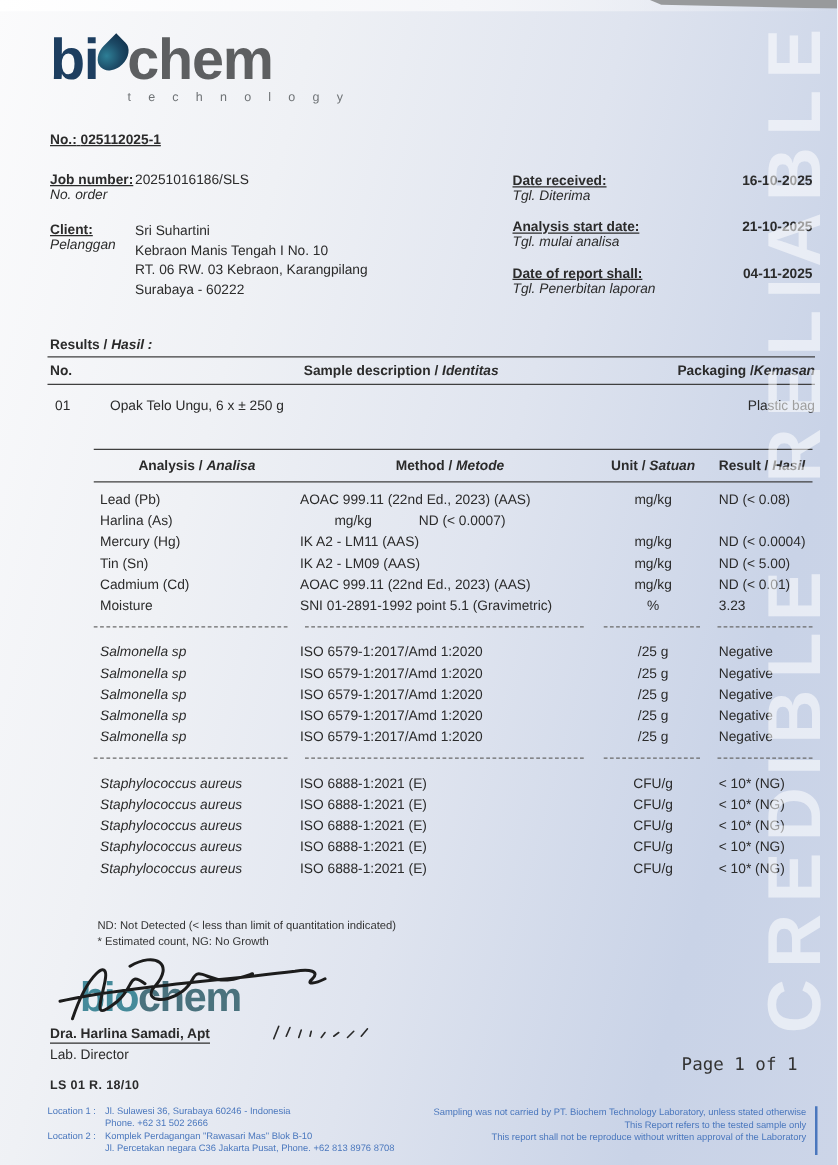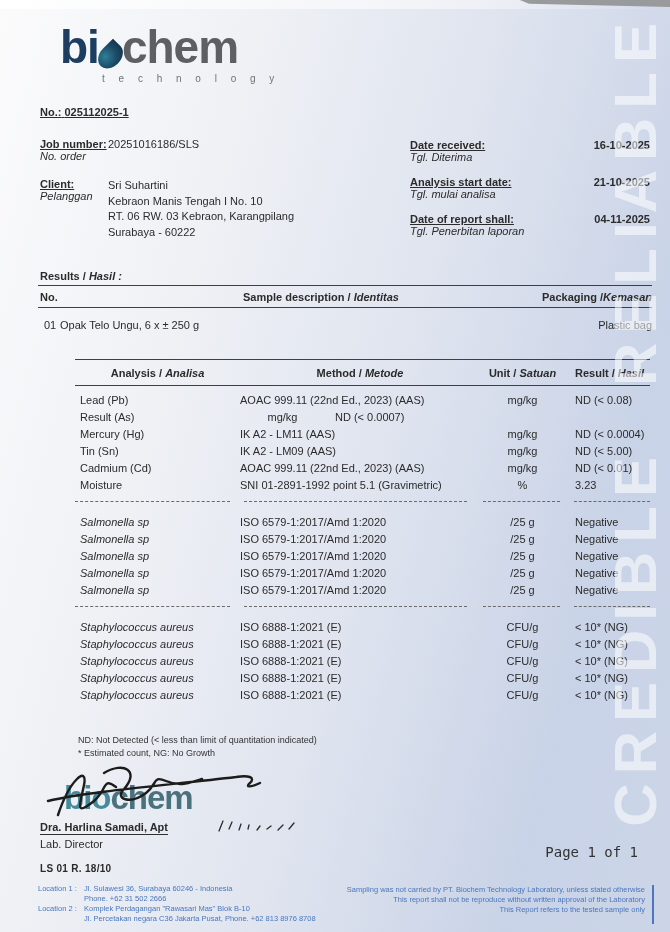--- a/index.html
+++ b/index.html
@@ -14,21 +14,21 @@
   .corner-sliver { position:absolute; top:0; right:0; width:150px; height:7px; background:#989a9c;
     clip-path:polygon(0 0,100% 0,100% 100%,6% 55%); }
   
   .wm { position:absolute; right:0px; writing-mode:vertical-rl; transform:rotate(180deg);
     font-weight:bold; font-size:60px; letter-spacing:9px; color:rgba(255,255,255,0.55);
     user-select:none; pointer-events:none; }
   .wm-top { top:14px; }
   .wm-bottom { top:448px; }
   
   .header { display:flex; justify-content:space-between; align-items:flex-start; padding:24px 22px 0 40px; }
-  .logo-main { display:flex; align-items:flex-end; line-height:1;margin-left:20px; }
+  .logo-main { display:flex; align-items:flex-start; line-height:1; }
   .logo-bi { font-size:46px; font-weight:bold; color:#1d3e60; letter-spacing:-1px; }
   .logo-drop { width:21px; height:28px; margin:6px 1px 0 1px; border-radius:0 50% 50% 50%;
     transform:rotate(45deg);
     background:radial-gradient(circle at 35% 65%, #2e7f96 0%, #1c4a66 50%, #0e2a44 100%); }
   .logo-chem { font-size:46px; font-weight:600; color:#5d5f61; letter-spacing:-1px; }
   .logo-tag { font-size:10px; letter-spacing:5.5px; color:#6f7376; margin:3px 0 0 62px; }
   .kan { width:186px; padding:9px 8px 6px; text-align:center;
     background:linear-gradient(180deg,#d2dcee 0%,#bfcde4 65%,#c9d4e8 100%);
     box-shadow:inset 0 0 8px rgba(255,255,255,.7), 0 0 2px rgba(120,130,160,.4); }
   .kan-row { display:flex; align-items:center; justify-content:center; gap:5px; }
@@ -54,21 +54,21 @@
   
   .results-head { margin:20px 40px 3px; font-size:11px; font-weight:bold; }
   .results-head .it { font-style:italic; }
   .rule { border-top:1.4px solid #3f3f3f; margin:0 18px 0 38px; }
   .sample-headrow { display:flex; align-items:baseline; margin:5px 18px 4px 40px; font-size:11px; font-weight:bold; }
   .sh-no { width:60px; }
   .sh-desc { flex:1; text-align:center; }
   .sh-pack { text-align:right; }
   .bi { font-style:italic; }
   .sample-row { display:flex; margin:11px 18px 0 44px; font-size:11px; }
-  .s-no { width:16px; }
+  .s-no { width:44px; }
   .s-desc { flex:1; }
   .s-pack { text-align:left; }
   
   .atable { margin:28px 20px 0 75px; font-size:11px; }
   .a-head { display:flex; font-weight:bold; border-top:1.4px solid #3f3f3f; border-bottom:1.4px solid #3f3f3f; padding:7px 0 6px; }
   .c1 { width:165px; flex:none; padding-left:5px; }
   .c2 { width:240px; flex:none; }
   .c3 { width:85px; flex:none; text-align:center; }
   .c4 { flex:1; padding-left:10px; }
   .a-head .c1 { text-align:center; padding-left:0; }
@@ -230,21 +230,21 @@
     <div class="a-body">
 
         <div class="a-row">
           <div class="c1">Lead (Pb)</div>
           <div class="c2">AOAC 999.11 (22nd Ed., 2023) (AAS)</div>
           <div class="c3">mg/kg</div>
           <div class="c4">ND (&lt; 0.08)</div>
         </div>
 
         <div class="a-row">
-          <div class="c1">Result (As)</div>
+          <div class="c1">Harlina (As)</div>
           <div class="c3">mg/kg</div>
           <div class="c4">ND (&lt; 0.0007)</div>
         </div>
 
         <div class="a-row">
           <div class="c1">Mercury (Hg)</div>
           <div class="c2">IK A2 - LM11 (AAS)</div>
           <div class="c3">mg/kg</div>
           <div class="c4">ND (&lt; 0.0004)</div>
         </div>
@@ -400,17 +400,17 @@
           <div class="loc-label">Location 2 :</div>
           <div>
             <div>Komplek Perdagangan "Rawasari Mas" Blok B-10</div>
             <div>Jl. Percetakan negara C36 Jakarta Pusat, Phone. +62 813 8976 8708</div>
           </div>
         </div>
       </div>
     <div class="disclaimers">
 
     <div>Sampling was not carried by PT. Biochem Technology Laboratory, unless stated otherwise</div>
+        <div>This Report refers to the tested sample only</div>
         <div>This report shall not be reproduce without written approval of the Laboratory</div>
-        <div>This Report refers to the tested sample only</div>
       </div>
   </div>
 </div>
 
 </body></html>

